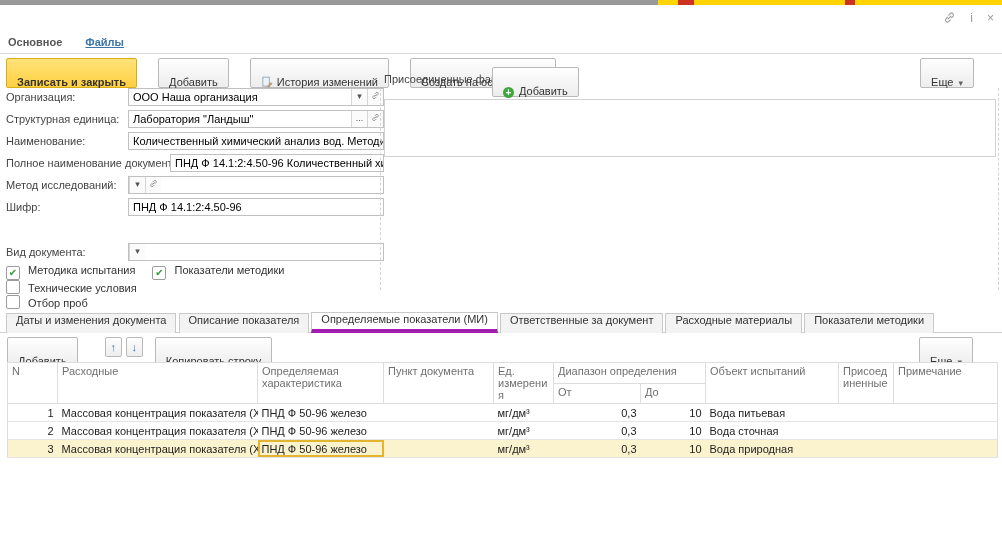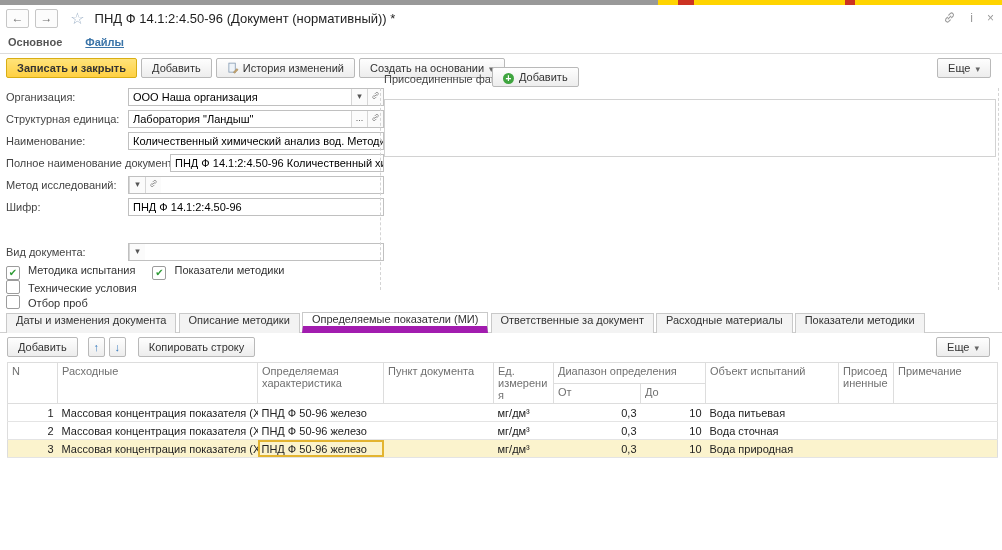--- a/index.html
+++ b/index.html
@@ -25,23 +25,23 @@
 
   
   .nav-tabs { position:absolute; top:36px; left:8px; height:16px; }
   .nav-tab { margin-right:20px;font-weight:bold; }
   .nav-tab.current { color:#555; }
   .nav-tab.link { color:#3a74a8; text-decoration:underline; cursor:pointer; }
   .hline { position:absolute; top:53px; left:0; right:0; border-top:1px solid #dcdcdc; }
 
   
   .toolbar { position:absolute; top:58px; left:6px; right:6px; height:22px; white-space:nowrap; }
-  .btn { display:inline-block; height:20px; line-height:18px; padding:0 10px;
+  .btn { display:inline-block; height:20px; line-height:18px; padding:14px 10px;
          border:1px solid #b9b9b9; border-radius:2px; background:linear-gradient(#fefefe,#ededed);
-         color:#333; margin-right:1px; box-sizing:border-box; cursor:pointer; vertical-align:top; }
+         color:#333; margin-right:18px; box-sizing:border-box; cursor:pointer; vertical-align:top; }
   .btn-primary { background:linear-gradient(#ffe37a,#ffd042); border-color:#d8ae14; font-weight:bold; }
   .dd { color:#666; font-size:9px; margin-left:5px; }
   .btn-more-top { position:absolute; right:4px; top:0; }
   .btn svg { vertical-align:-2px; margin-right:4px; }
 
   
   .frow { position:absolute; left:6px; height:18px; white-space:nowrap; }
   .flabel { display:inline-block; padding-top:3px; color:#444; }
   .input { position:absolute; left:122px; top:0; width:256px; height:18px; border:1px solid #c0c0c0;
            box-sizing:border-box; display:flex; background:#fff; }
@@ -68,21 +68,21 @@
                  vertical-align:-1px; margin-right:5px; }
   .att-box { position:absolute; left:384px; top:99px; width:610px; height:56px;
              border:1px solid #d2d2d2; background:#fff; }
 
   
   .dtabs { position:absolute; top:293px; left:0; right:0; height:21px; border-bottom:1px solid #cfcfcf;
            padding-left:6px; box-sizing:border-box; white-space:nowrap; }
   .dtab { display:inline-block; height:20px; box-sizing:border-box; padding:0 9px 0;
           border:1px solid #c9c9c9; border-bottom:none; background:#f3f3f3; color:#333;
           margin-right:-1px; cursor:pointer; vertical-align:bottom; }
-  .dtab.active { height:21px; background:#fff; border-bottom:7px solid #a21caf; position:relative; z-index:2; }
+  .dtab.active { height:21px; background:#fff; border-bottom:4px solid #a21caf; position:relative; z-index:2; }
 
   
   .tbar { position:absolute; top:318px; left:7px; right:7px; height:20px; white-space:nowrap; }
   .arrow-btn { display:inline-block; width:17px; height:20px; line-height:18px; text-align:center;
                border:1px solid #b9b9b9; border-radius:2px; background:linear-gradient(#fefefe,#ededed);
                color:#3579bd; font-weight:bold; margin-right:1px; box-sizing:border-box; cursor:pointer; }
   .arrow-group { display:inline-block; margin:0 8px 0 6px; }
   .btn-more-tb { position:absolute; right:4px; top:0; }
 
   
@@ -103,26 +103,20 @@
 <body>
 
 <div class="app">
 
   <div class="strip">
     <div class="yellow"></div>
     <div class="red1"></div>
     <div class="red2"></div>
   </div>
 
-  <div class="title-row">
-    <span class="nav-btn">←</span>
-    <span class="nav-btn">→</span>
-    <span class="star">☆</span>
-    <span class="title-text">ПНД Ф 14.1:2:4.50-96 (Документ (нормативный)) *</span>
-  </div>
   <div class="corner">
     <span><svg width="13" height="13" viewBox="0 0 24 24">
           <path d="M9.5 14.5 L14.5 9.5 M8.5 11.5 l-3.2 3.2 a3.6 3.6 0 0 0 5 5 l3.2-3.2 M15.5 12.5 l3.2-3.2 a3.6 3.6 0 0 0 -5-5 l-3.2 3.2" stroke="#9a9a9a" stroke-width="2" fill="none" stroke-linecap="round"></path>
         </svg></span>
     <span>i</span>
     <span>×</span>
   </div>
 
   <div class="nav-tabs">
     <span class="nav-tab current">Основное</span>
@@ -219,21 +213,21 @@
 
   <div class="splitter-l"></div>
   <div class="splitter-r"></div>
 
   <span class="att-label">Присоединенные файлы:</span>
   <span class="btn att-btn"><span class="plus-circle">+</span><span>Добавить</span></span>
   <div class="att-box"></div>
 
   <div class="dtabs" style="top:312px">
     <span class="dtab">Даты и изменения документа</span>
-    <span class="dtab">Описание методики</span>
+    <span class="dtab">Описание показателя</span>
     <span class="dtab active">Определяемые показатели (МИ)</span>
     <span class="dtab">Ответственные за документ</span>
     <span class="dtab">Расходные материалы</span>
     <span class="dtab">Показатели методики</span>
   </div>
 
   <div class="tbar" style="top:337px">
     <span class="btn">Добавить</span>
     <span class="arrow-group">
       <span class="arrow-btn">↑</span>

